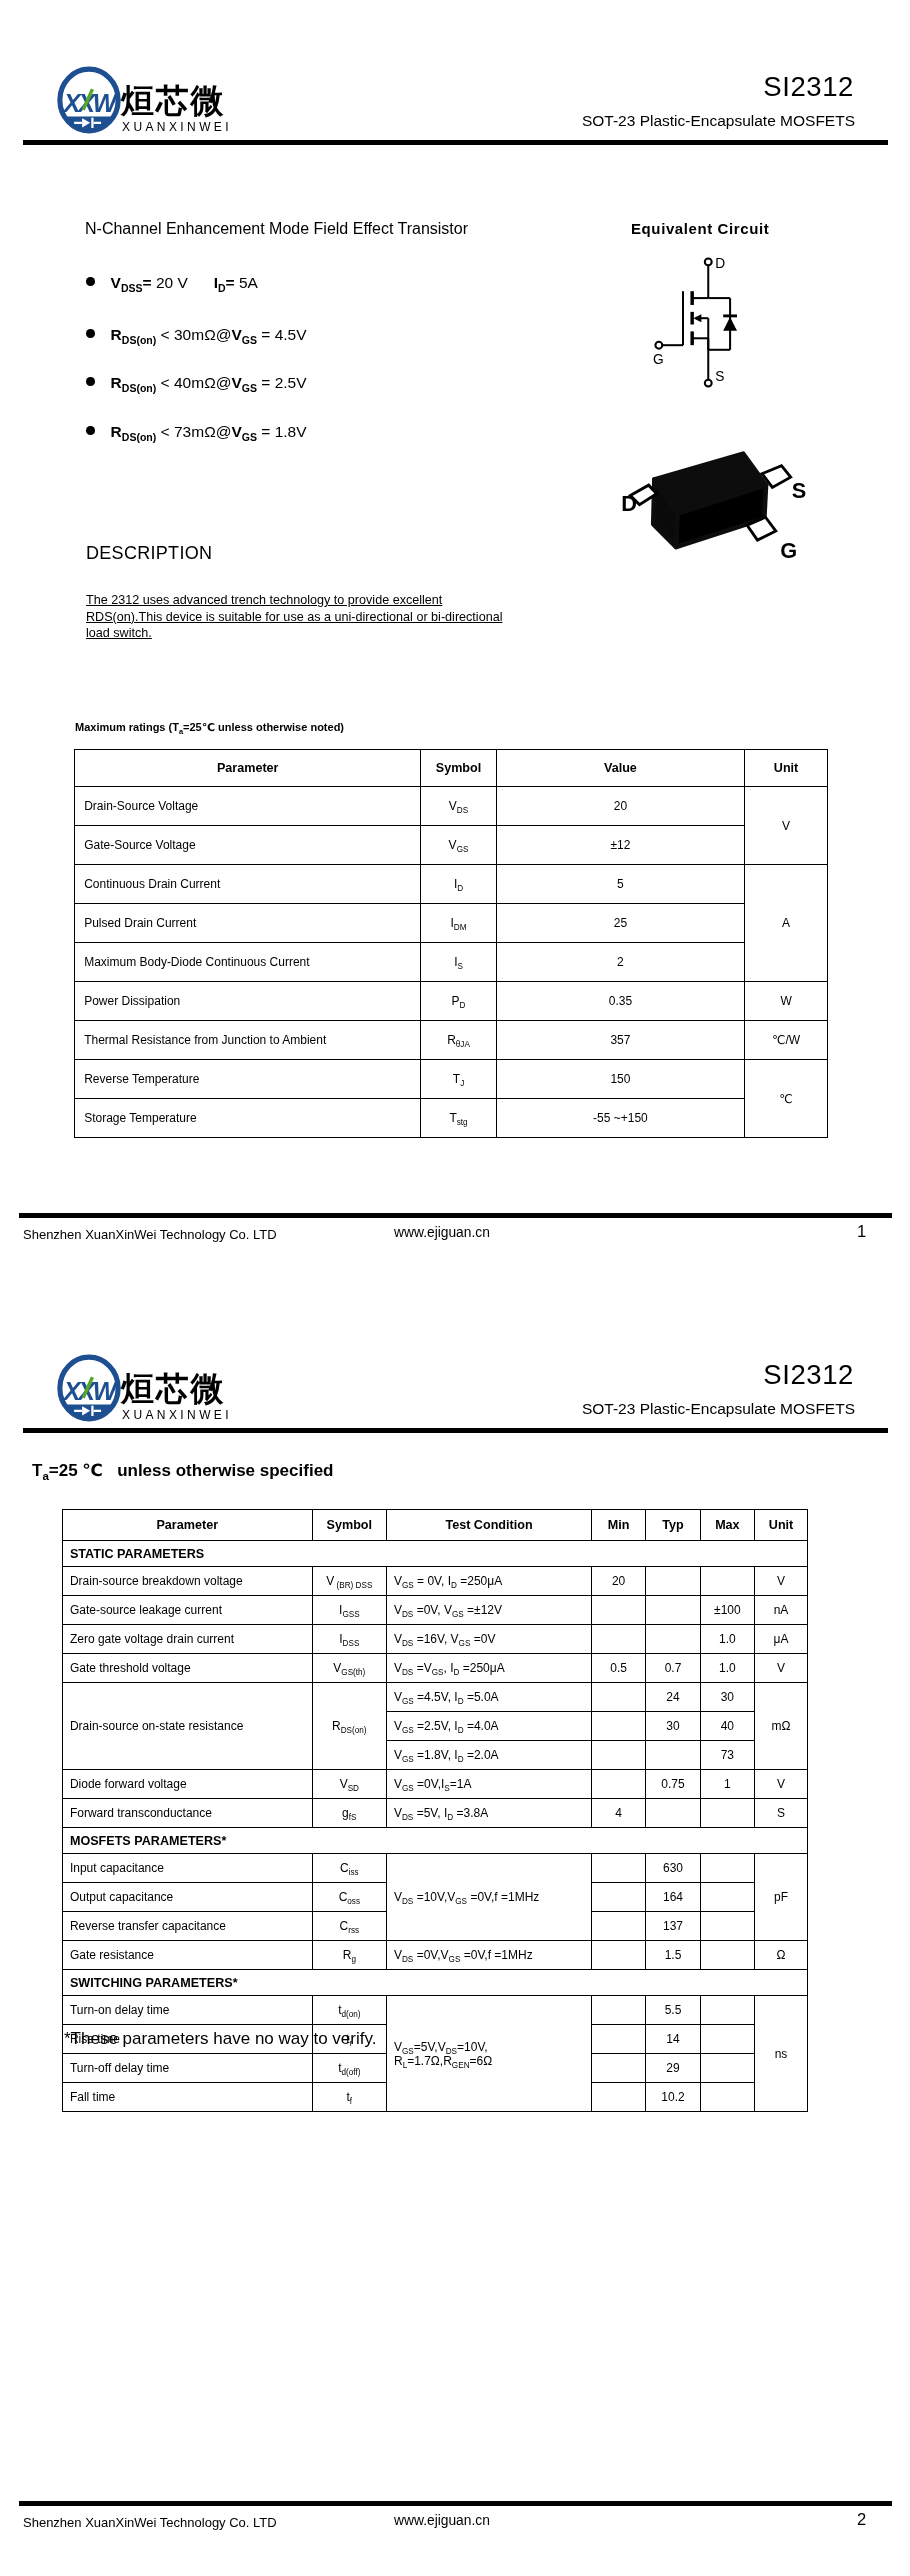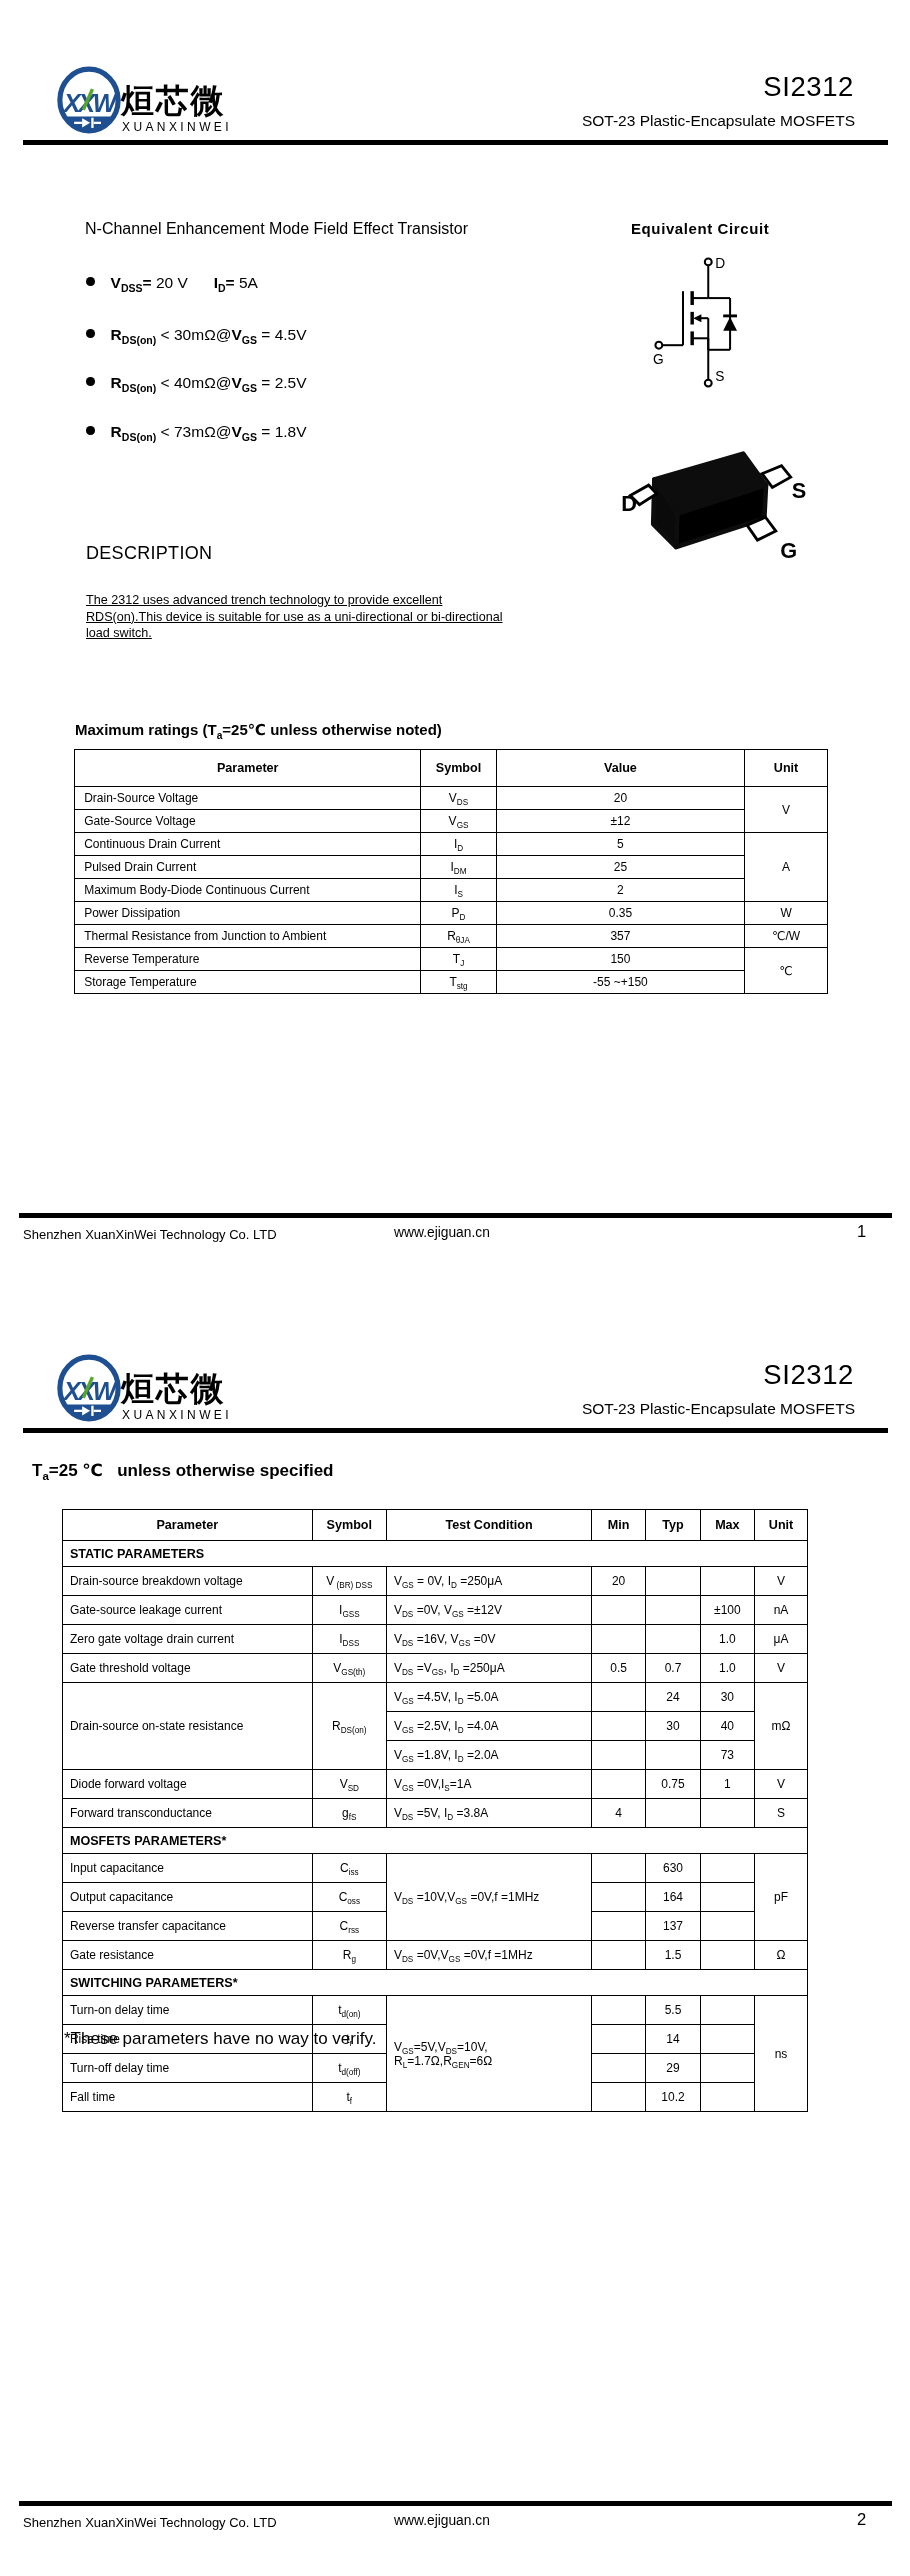--- a/index.html
+++ b/index.html
@@ -20,33 +20,33 @@
   
   .product-heading{position:absolute;left:85px;top:220px;font-size:16px;}
   .circuit-heading{position:absolute;left:631px;top:220px;font-size:15px;font-weight:bold;letter-spacing:0.6px;}
   .feature{position:absolute;left:86px;font-size:15.5px;white-space:pre-wrap;}
   .feature .dot{display:inline-block;width:8.6px;height:8.6px;border-radius:50%;background:#000;margin-right:16px;vertical-align:2.3px;}
   .f1{top:274px;} .f2{top:326px;} .f3{top:374px;} .f4{top:423px;}
   .circuit-svg{position:absolute;left:645px;top:255px;}
   .package-svg{position:absolute;left:620px;top:439px;}
   .desc-heading{position:absolute;left:86px;top:543px;font-size:18px;font-weight:normal;letter-spacing:0.3px;}
   .desc-text{position:absolute;left:86px;top:592px;width:608px;font-size:12.6px;line-height:16.6px;text-decoration:underline;}
-  .ratings-heading{position:absolute;left:75px;top:721px;font-size:15px;font-weight:bold;}
+  .ratings-heading{position:absolute;left:75px;top:721px;font-size:11px;font-weight:bold;}
 
   table{border-collapse:collapse;table-layout:fixed;}
   th,td{border:1.1px solid #000;font-weight:normal;overflow:hidden;}
   table{border:1.7px solid #000;}
   thead th{border-bottom:1.7px solid #000;font-weight:bold;text-align:center;}
   td{text-align:center;padding:0 2.3px;}
   td.al{text-align:left;padding-left:9.2px;}
   td.section-cell{text-align:left;font-weight:bold;padding-left:6.9px;font-size:12.6px;border-top:1.7px solid #000;border-bottom:1.7px solid #000;}
 
   .ratings-table{position:absolute;left:74px;top:749px;width:754px;font-size:12px;}
   .ratings-table thead tr{height:37px;}
-  .ratings-table tbody tr{height:23px;}
+  .ratings-table tbody tr{height:39px;}
   .ratings-table thead th{font-size:12.6px;}
 
   
   .footer-rule{position:absolute;left:19px;top:1213px;width:873px;height:4.6px;background:#000;}
   .footer-company{position:absolute;left:23px;top:1227px;font-size:13px;}
   .footer-site{position:absolute;left:394px;top:1225px;font-size:13.8px;}
   .footer-page{position:absolute;left:850px;top:1222px;font-size:16.6px;width:23px;text-align:center;}
 
   
   .condition-note{position:absolute;left:32px;top:172px;font-size:17px;font-weight:bold;white-space:pre-wrap;}

